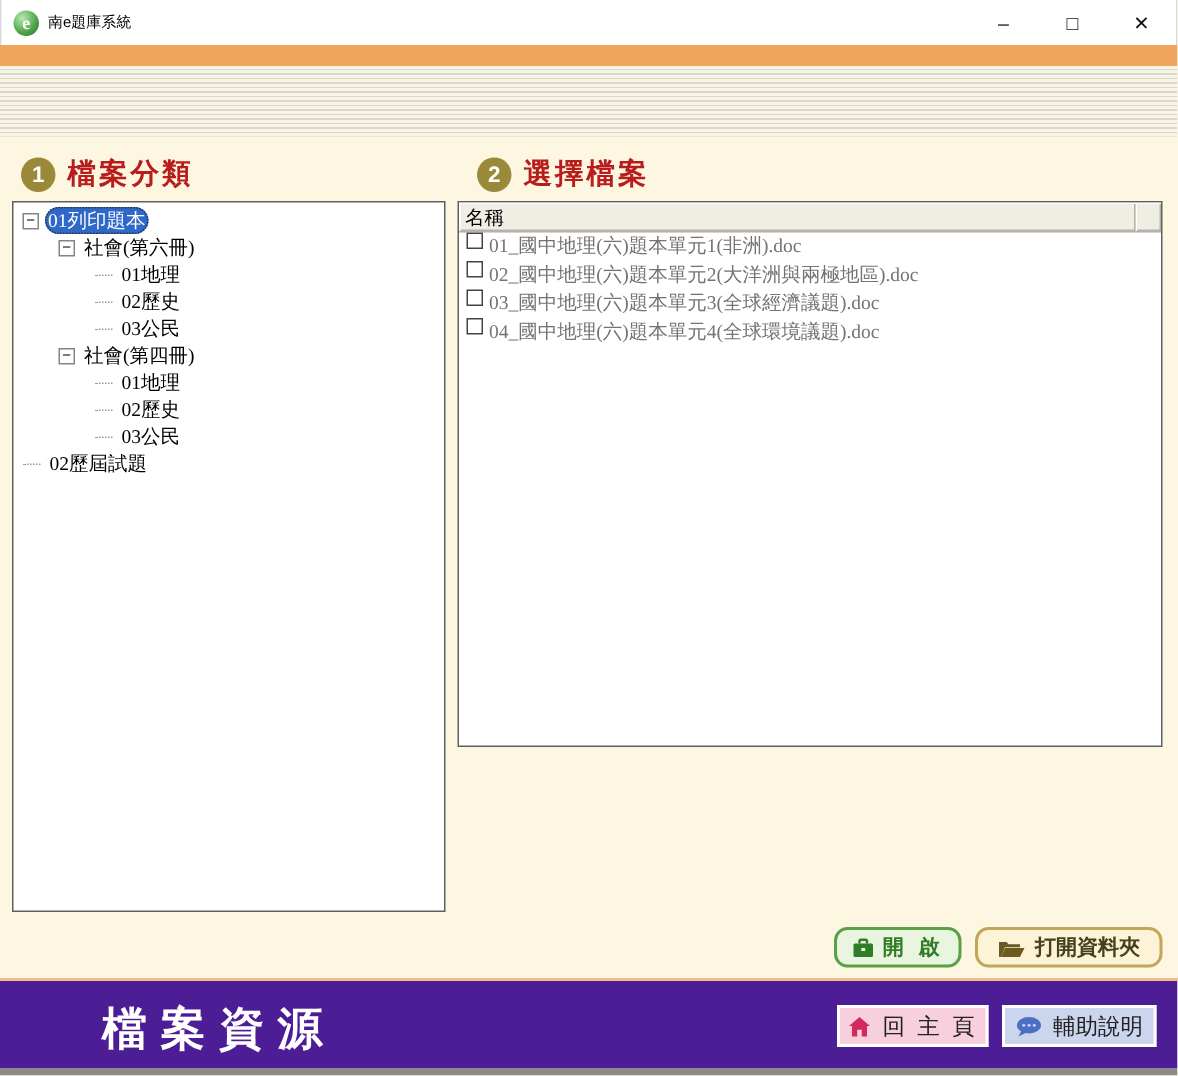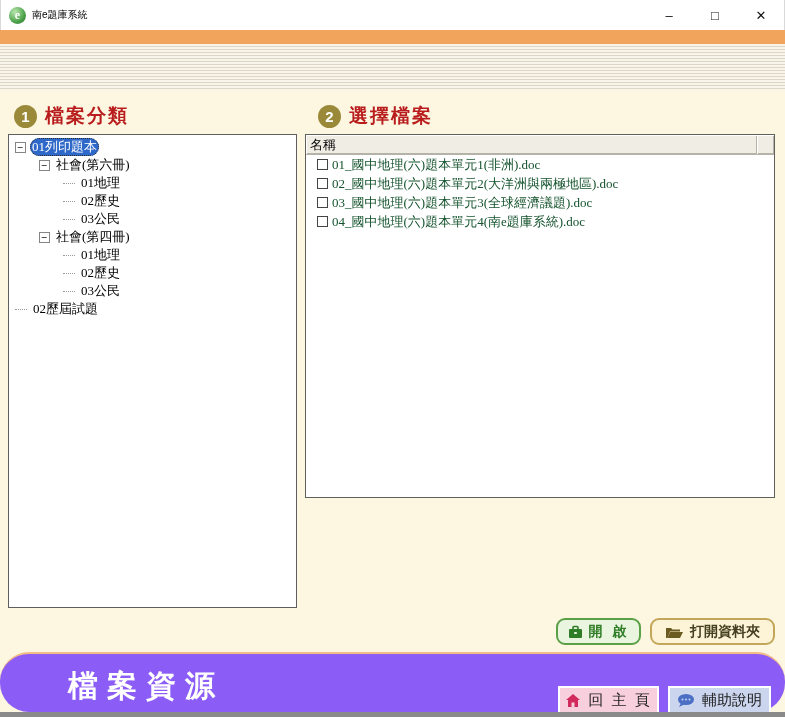--- a/index.html
+++ b/index.html
@@ -70,22 +70,22 @@
   
   .list-header { display:flex; height:20px; background:#f0ede5; border-bottom:1px solid #b5b2a8; }
   .list-header-cell {
     font-family:"Liberation Serif", serif; font-size:13px; color:#000;
     padding:1px 0 0 4px;
     box-shadow:inset 1px 1px 0 #ffffff, inset -1px -1px 0 #b5b2a8;
   }
   .lh-name { flex:1; }
   .lh-spacer { width:17px; }
   .file-row {
-    display:flex; align-items:center; height:19px; padding-left:11px;
-    font-family:"Liberation Serif", serif; font-size:13px; color:#14532d;
+    display:flex; align-items:flex-start; height:19px; padding-left:5px;
+    font-family:"Liberation Serif", serif; font-size:13px; color:#737373;
     white-space:nowrap;
   }
   .checkbox {
     width:11px; height:11px; border:1px solid #444; background:#fff;
     margin-right:4px; flex:none;
   }
   
   .action-row { position:absolute; top:618px; right:10px; display:flex; gap:9px; }
   .btn {
     height:27px; display:flex; align-items:center; justify-content:center; gap:6px;
@@ -95,27 +95,27 @@
     width:85px; background:#eaf5df; border:2px solid #5aa047; border-radius:9px;
     color:#2f7d27; letter-spacing:3px;
   }
   .btn-folder {
     width:125px; background:#fdf4d7; border:2px solid #c2a75a; border-radius:9px;
     color:#45401f;
   }
   
   .footer {
     position:absolute; top:652px; left:0; width:785px; height:60px;
-    background:#8b5cf6; border-top:2px solid #f4bc85;border-radius:29px;
+    background:#4c1d95; border-top:2px solid #f4bc85;
   }
   .footer-title {
     position:absolute; left:68px; top:12px;
     font-size:30px; font-weight:bold; color:#ffffff; letter-spacing:9px;
   }
-  .footer-btns { position:absolute; right:14px; top:32px; display:flex; gap:9px; }
+  .footer-btns { position:absolute; right:14px; top:16px; display:flex; gap:9px; }
   .fbtn {
     height:28px; display:flex; align-items:center; justify-content:center; gap:7px;
     font-size:15px; color:#222; cursor:pointer; border:2px solid #ffffff; white-space:nowrap;
   }
   .fbtn-home { width:101px; background:#f8cfdc; letter-spacing:2px; }
   .fbtn-help { width:103px; background:#ccd5ee; }
   
   .bottom-edge { position:absolute; bottom:0; left:0; width:785px; height:5px; background:#8a8a8a; }
   .icon-svg { display:block; flex:none; }
 </style>
@@ -202,21 +202,21 @@
       <div class="file-row">
         <span class="checkbox"></span>
         <span>02_國中地理(六)題本單元2(大洋洲與兩極地區).doc</span>
       </div>
       <div class="file-row">
         <span class="checkbox"></span>
         <span>03_國中地理(六)題本單元3(全球經濟議題).doc</span>
       </div>
       <div class="file-row">
         <span class="checkbox"></span>
-        <span>04_國中地理(六)題本單元4(南e題庫系統).doc</span>
+        <span>04_國中地理(六)題本單元4(全球環境議題).doc</span>
       </div>
     </div>
 </div>
 
 <div class="action-row">
   <div class="btn btn-open">
     <svg class="icon-svg" width="15" height="14" viewBox="0 0 15 14">
       <rect x="1" y="4" width="13" height="9" rx="1" fill="#2f7d27"></rect>
       <path d="M5 4 V2.5 a1 1 0 0 1 1-1 h3 a1 1 0 0 1 1 1 V4" fill="none" stroke="#2f7d27" stroke-width="1.6"></path>
       <rect x="6.2" y="7" width="2.6" height="2" fill="#eaf5df"></rect>

